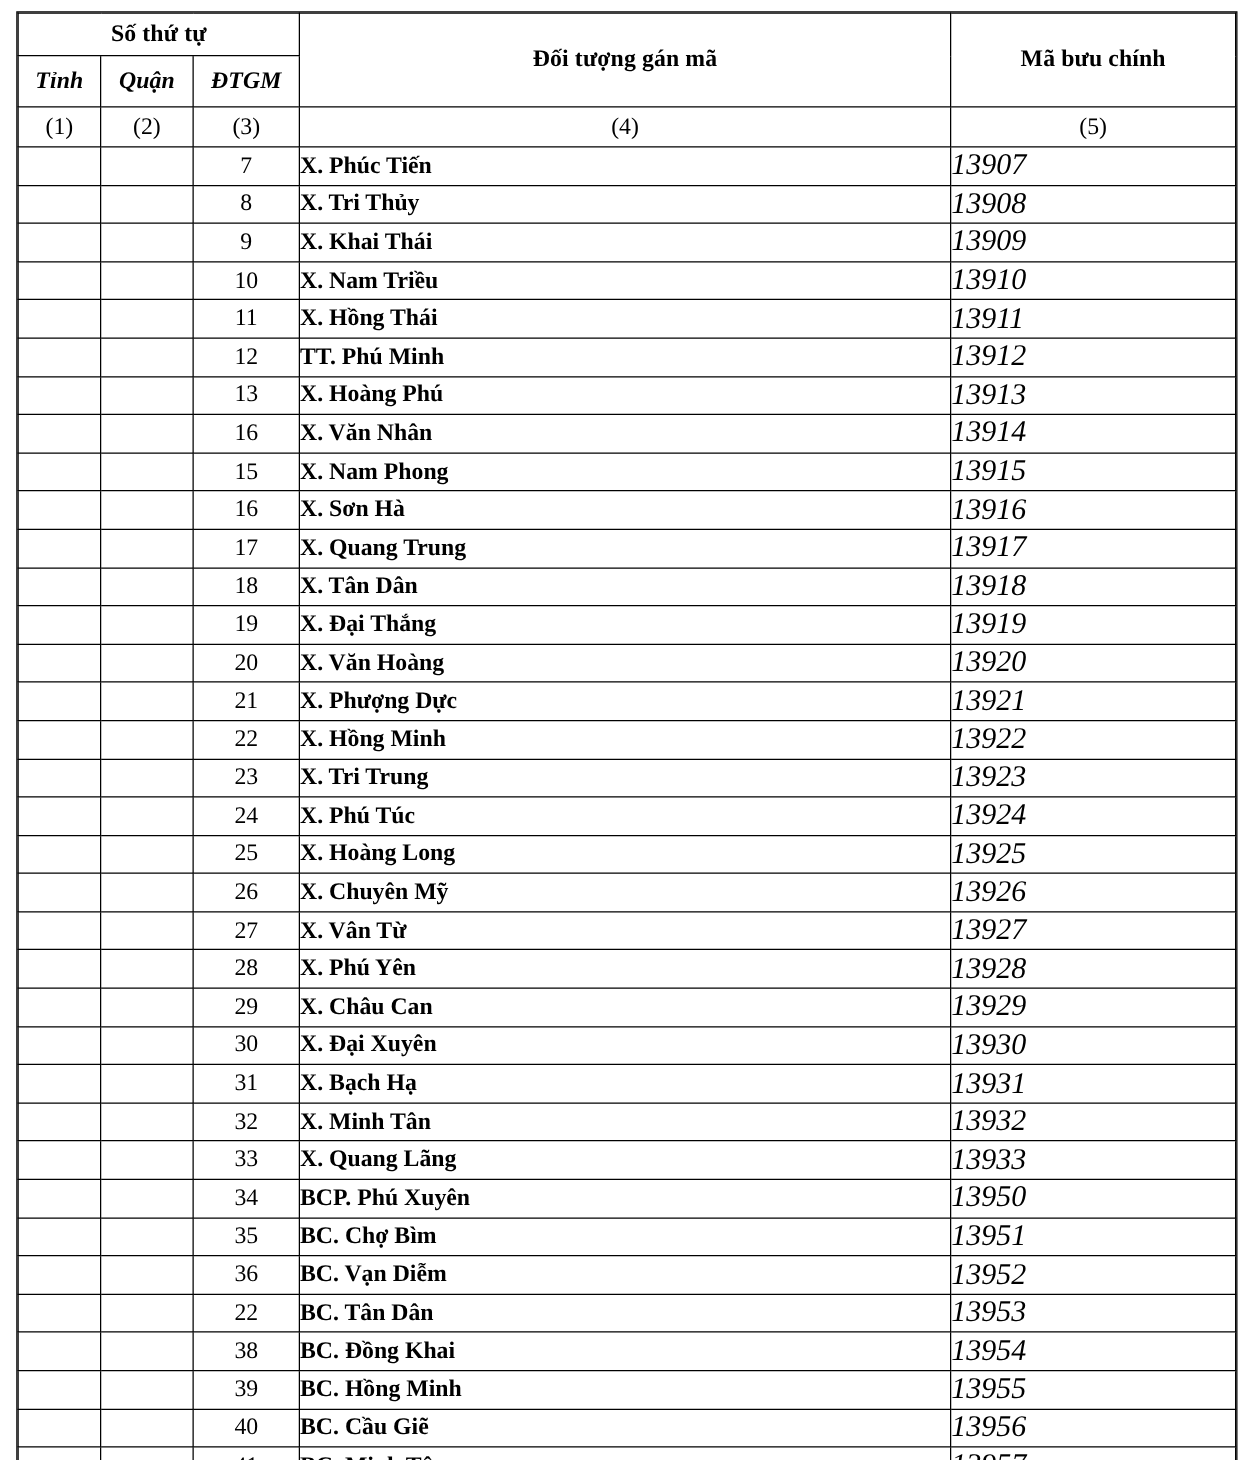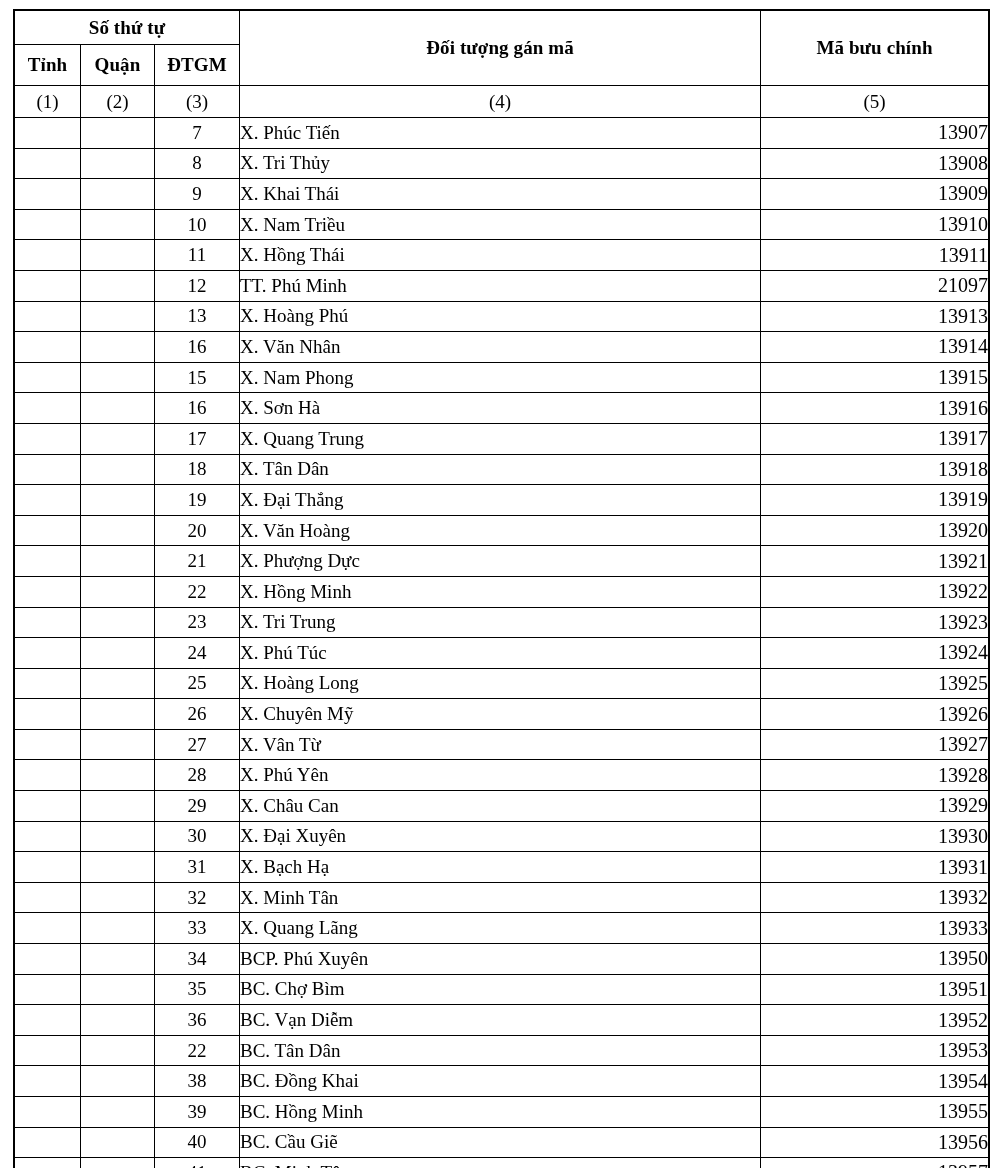--- a/index.html
+++ b/index.html
@@ -57,21 +57,21 @@
   .hdr-group,
   .hdr-sub,
   .hdr-tall {
     text-align: center;
     font-weight: bold;
     font-size: 19px;
     line-height: 1.15;
     letter-spacing: 0.1px;
   }
   .hdr-group { height: 33px; }
-  .hdr-sub   { height: 40px; }
+  .hdr-sub   { height: 40px; font-style: italic; }
   .hdr-tall  { height: 73px; font-size: 19px; text-align: center; }
 
   
   .numrow td {
     height: 31px;
     text-align: center;
     font-size: 19px;
     font-weight: normal;
   }
 
@@ -85,24 +85,26 @@
   }
   .cell-dtgm {
     text-align: center;
     font-size: 19px;
   }
   .cell-target {
     text-align: left;
     font-size: 19px;
     padding-left: 7px;
     white-space: nowrap;
+    font-weight: bold;
   }
   .cell-code {
-    text-align: right;
-    font-size: 20px;
+    text-align: left;
+    font-size: 24px;
+    font-style: italic;
   }
 </style>
 </head>
 <body>
 
 <div class="page">
 
   <table class="postal-table">
     <colgroup>
       <col class="c1">
@@ -166,21 +168,21 @@
           <td class="cell-quan"></td>
           <td class="cell-dtgm">11</td>
           <td class="cell-target">X. Hồng Thái</td>
           <td class="cell-code">13911</td>
         </tr>
         <tr>
           <td class="cell-tinh"></td>
           <td class="cell-quan"></td>
           <td class="cell-dtgm">12</td>
           <td class="cell-target">TT. Phú Minh</td>
-          <td class="cell-code">21097</td>
+          <td class="cell-code">13912</td>
         </tr>
         <tr>
           <td class="cell-tinh"></td>
           <td class="cell-quan"></td>
           <td class="cell-dtgm">13</td>
           <td class="cell-target">X. Hoàng Phú</td>
           <td class="cell-code">13913</td>
         </tr>
         <tr>
           <td class="cell-tinh"></td>

